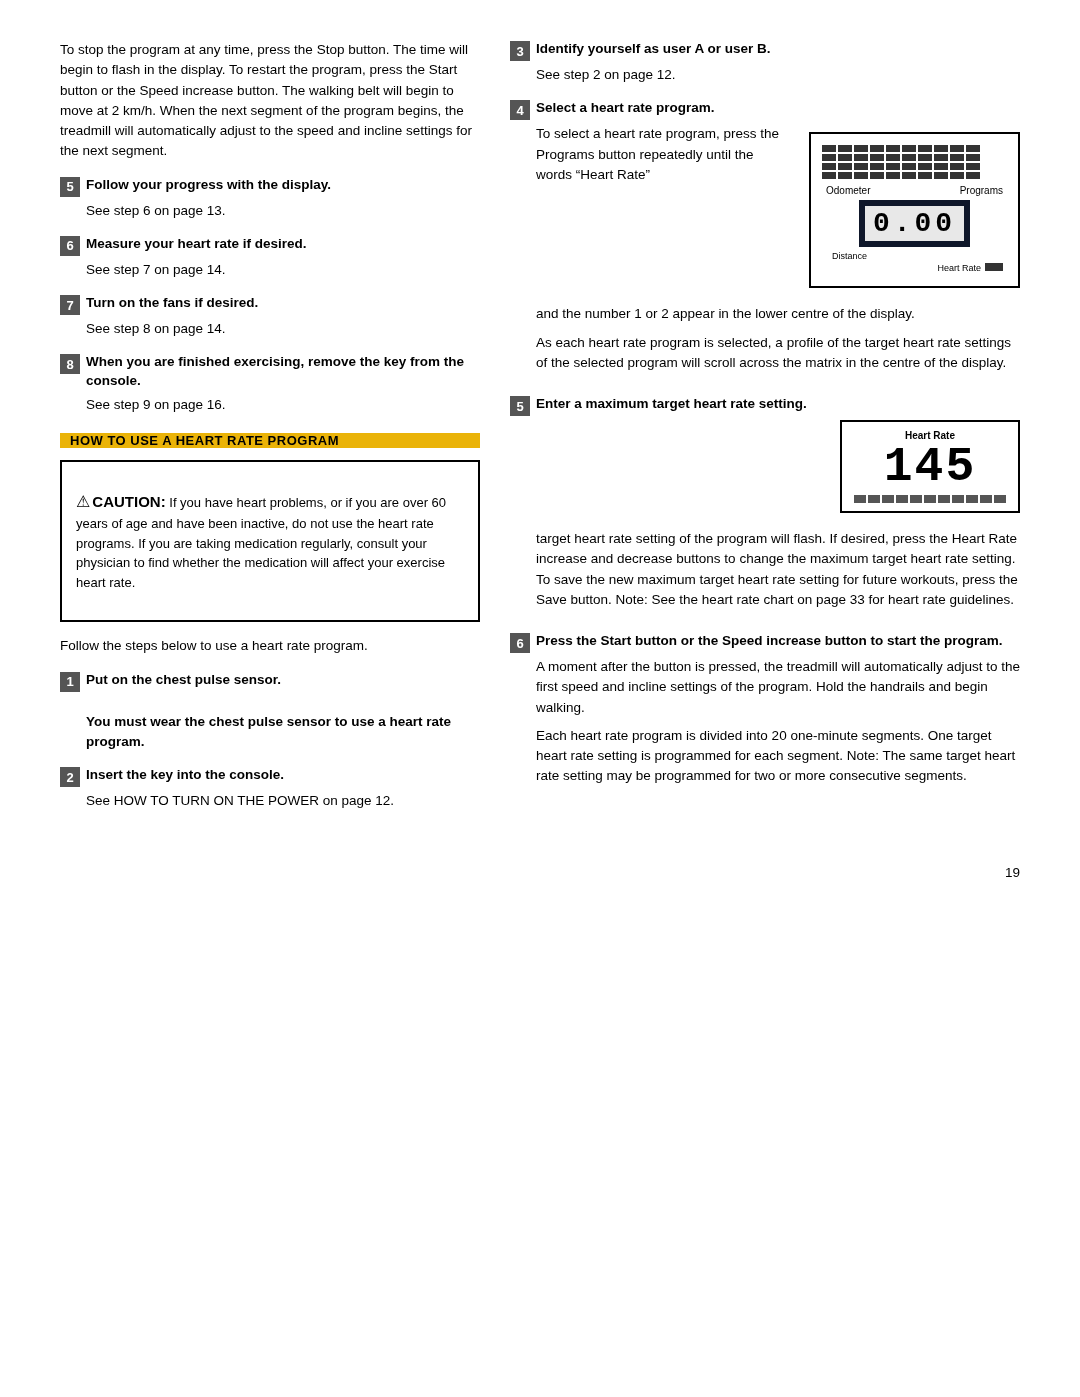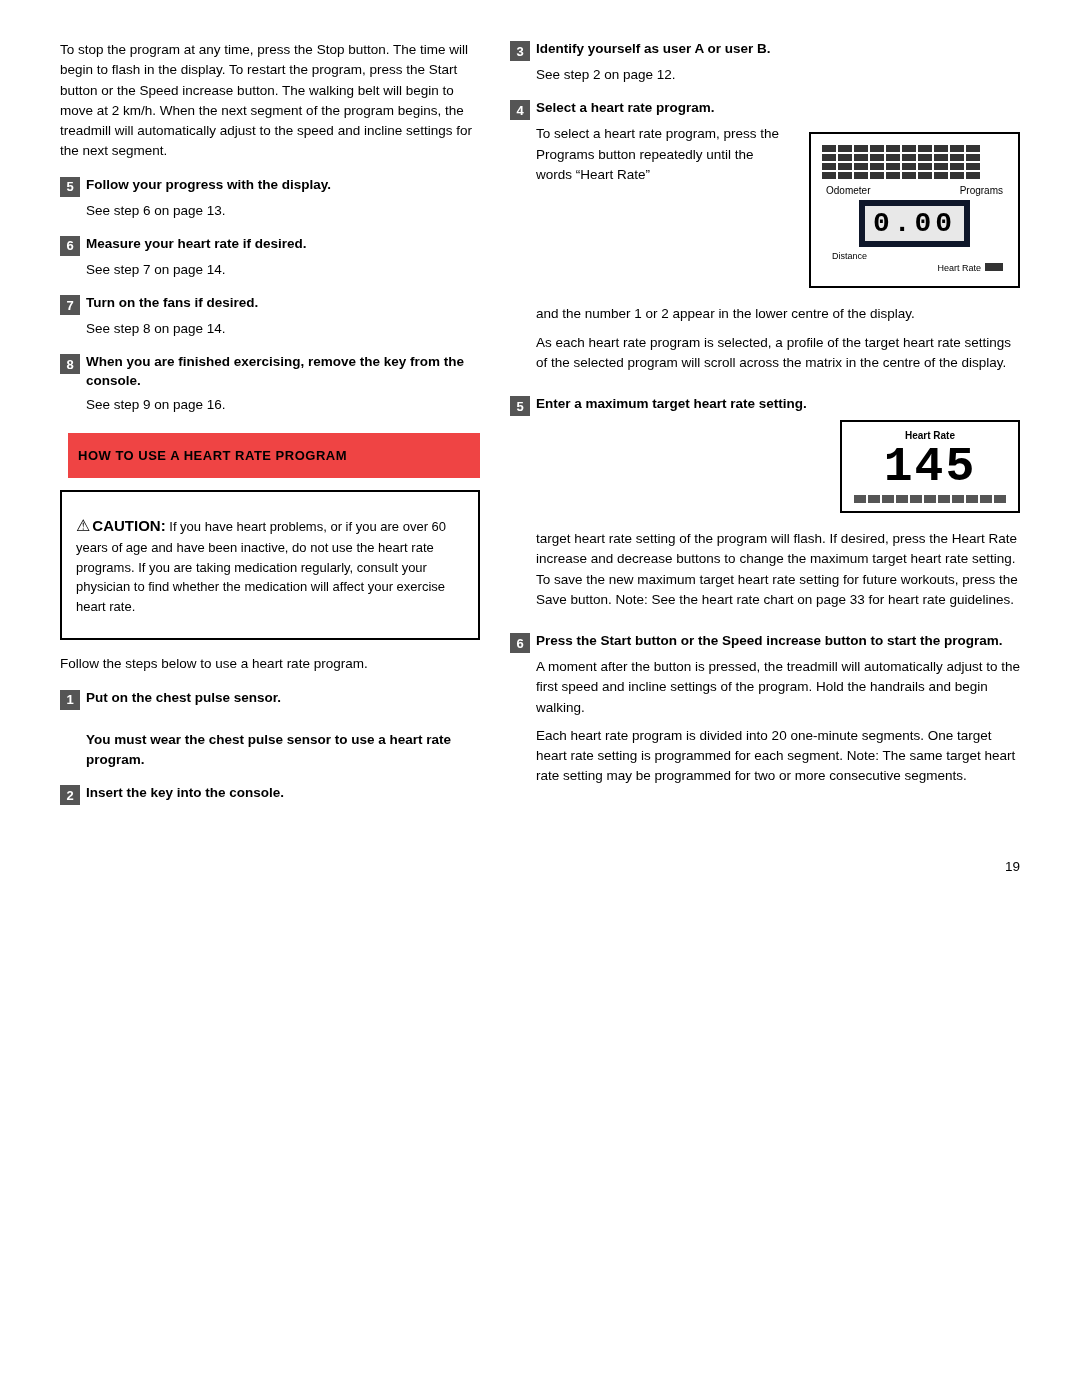--- a/index.html
+++ b/index.html
@@ -58,31 +58,31 @@
       line-height: 1.4;
     }
 
     .step-body {
       margin-left: 26px;
       line-height: 1.5;
       font-size: 13.5px;
     }
 
     .section-heading {
-      background: #ef4444;
+      background: #eab308;
       font-weight: bold;
       font-size: 13px;
-      padding: 15px 10px;
-      margin: 18px 0 12px 8px;
+      padding: 0 10px;
+      margin: 18px 0 12px 0;
       letter-spacing: 0.5px;
     }
 
     .caution-box {
       border: 2px solid #000;
-      padding: 22px 14px;
+      padding: 28px 14px;
       margin-bottom: 14px;
       font-size: 13px;
       line-height: 1.5;
     }
 
     .caution-title {
       font-size: 15px;
       font-weight: bold;
     }
 
@@ -293,20 +293,21 @@
         <span class="step-title">Put on the chest pulse sensor.</span>
       </div>
       <div class="sub-note">You must wear the chest pulse sensor to use a heart rate program.</div>
     </div>
 
     <div class="step-block">
       <div class="step-header">
         <span class="step-num">2</span>
         <span class="step-title">Insert the key into the console.</span>
       </div>
+      <div class="step-body">See HOW TO TURN ON THE POWER on page 12.</div>
     </div>
   </div>
 
   <div class="col-right">
 
     <div class="step-block">
       <div class="step-header">
         <span class="step-num">3</span>
         <span class="step-title">Identify yourself as user A or user B.</span>
       </div>

